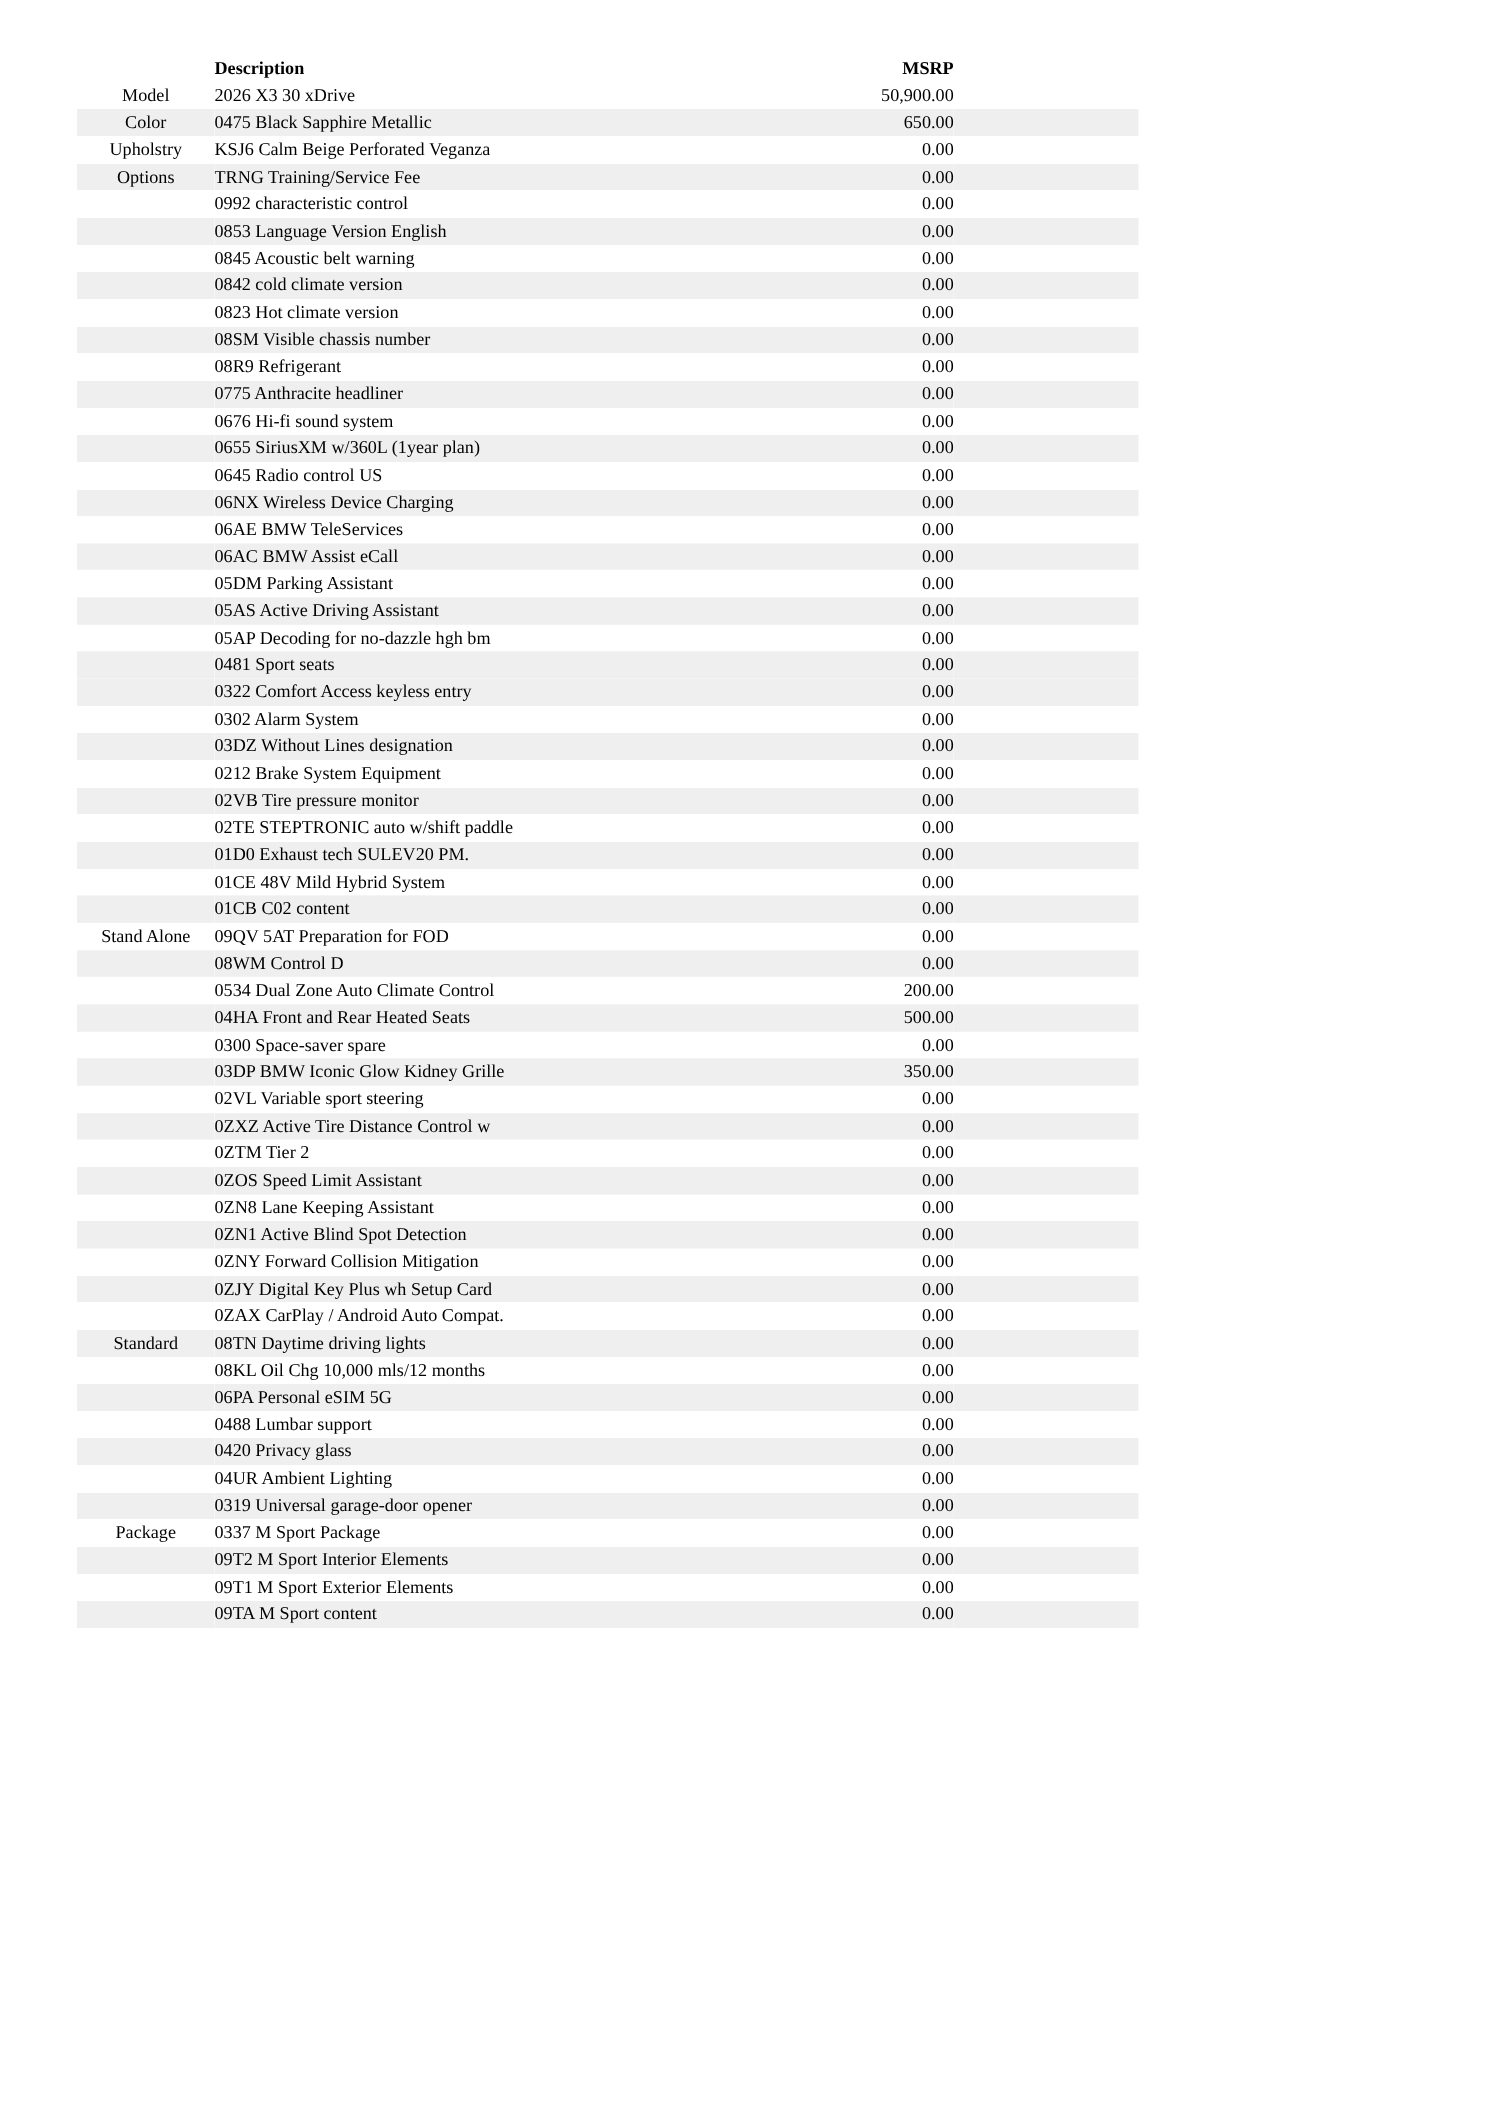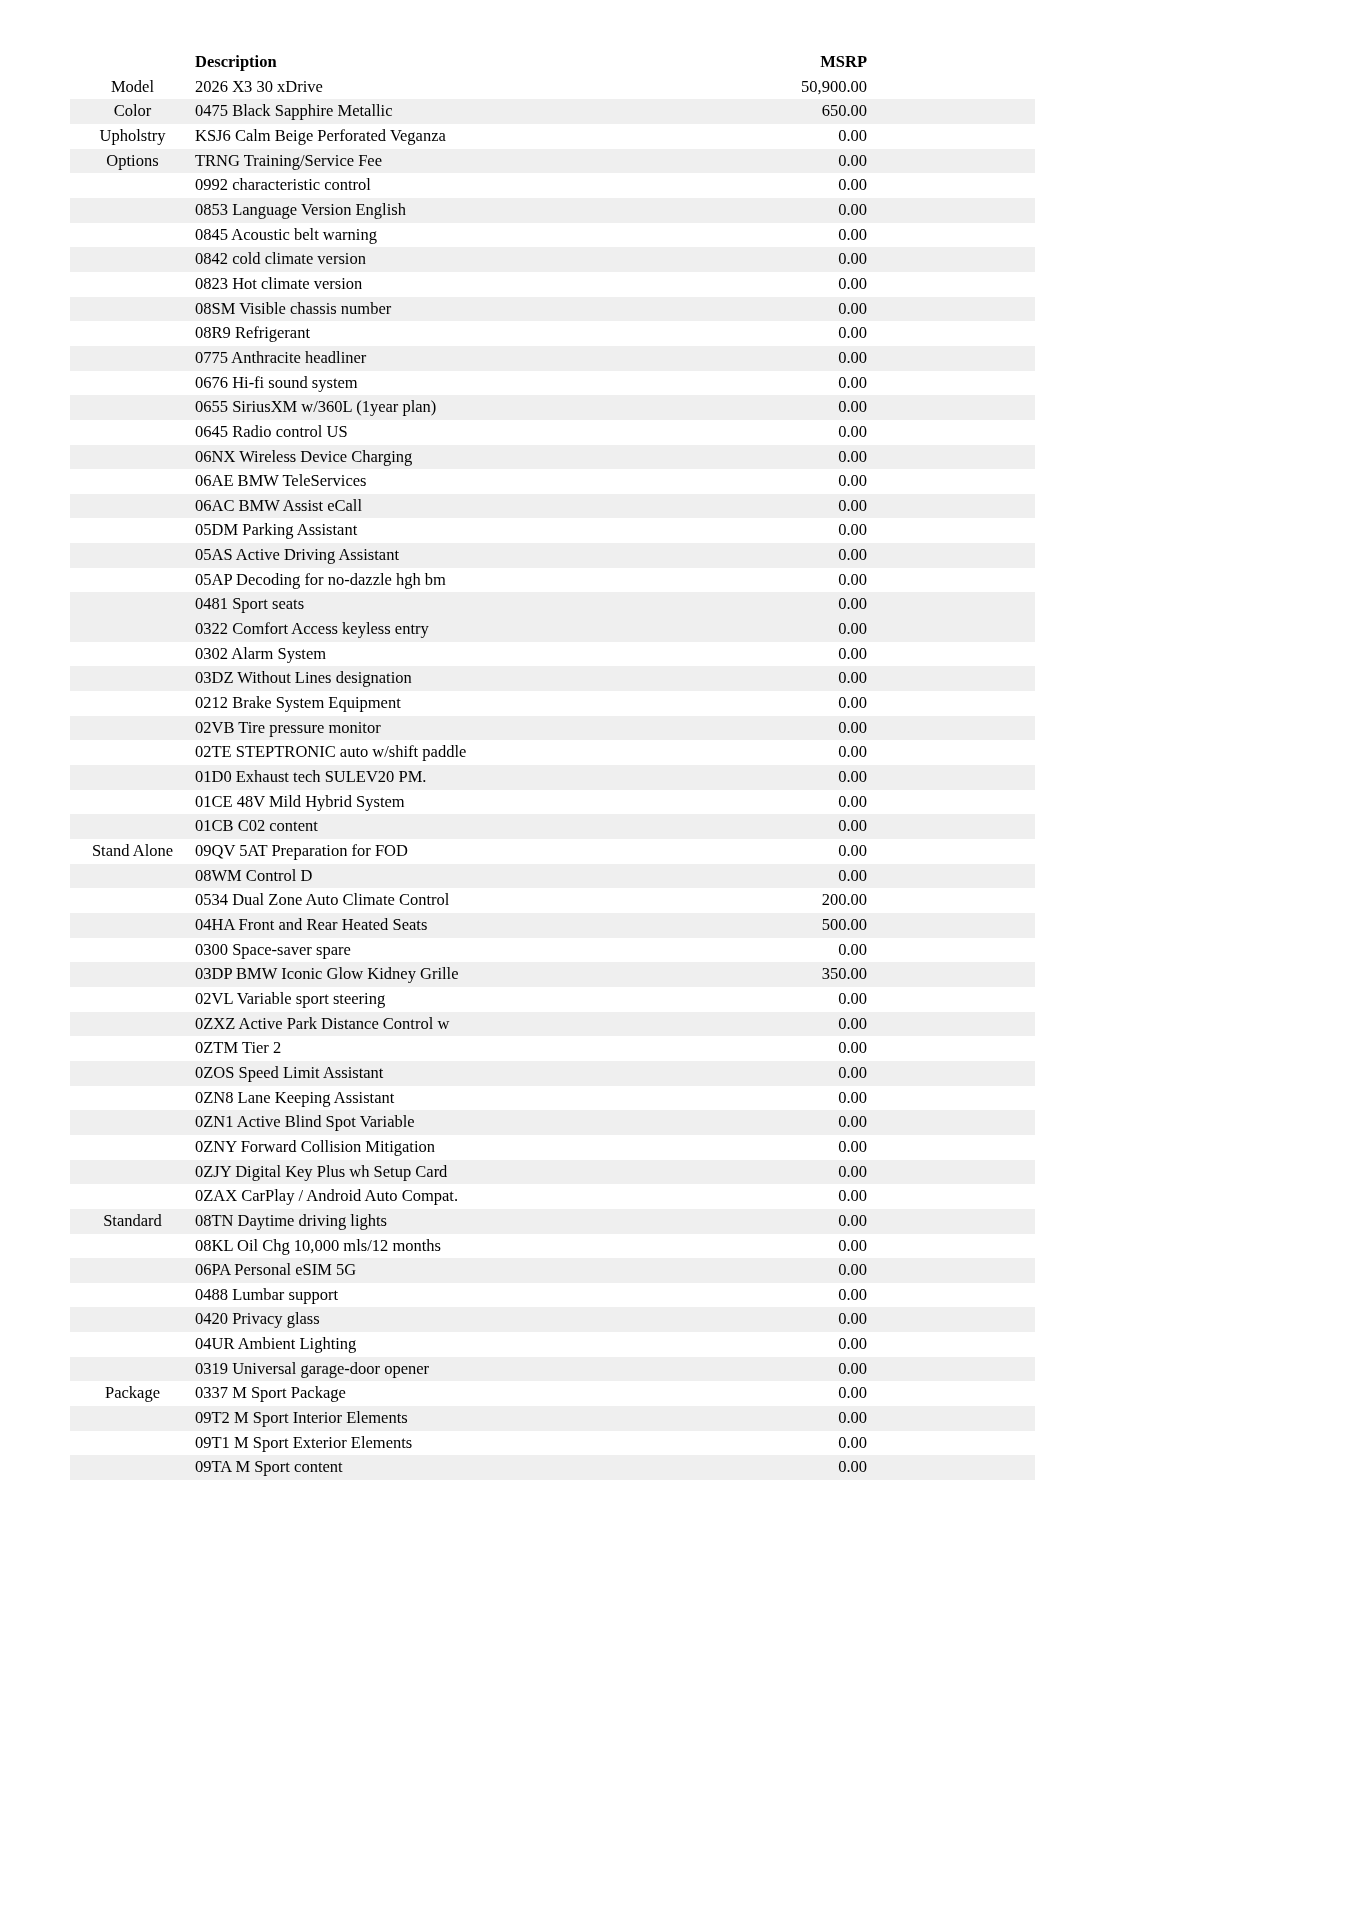--- a/index.html
+++ b/index.html
@@ -274,21 +274,21 @@
     <td class="col-fill"></td>
   </tr>
         <tr class="data-row">
     <td class="col-category"></td>
     <td class="col-desc">02VL Variable sport steering</td>
     <td class="col-msrp">0.00</td>
     <td class="col-fill"></td>
   </tr>
         <tr class="data-row striped">
     <td class="col-category"></td>
-    <td class="col-desc">0ZXZ Active Park Distance Control w</td>
+    <td class="col-desc">0ZXZ Active Tire Distance Control w</td>
     <td class="col-msrp">0.00</td>
     <td class="col-fill"></td>
   </tr>
         <tr class="data-row">
     <td class="col-category"></td>
     <td class="col-desc">0ZTM Tier 2</td>
     <td class="col-msrp">0.00</td>
     <td class="col-fill"></td>
   </tr>
         <tr class="data-row striped">
@@ -298,21 +298,21 @@
     <td class="col-fill"></td>
   </tr>
         <tr class="data-row">
     <td class="col-category"></td>
     <td class="col-desc">0ZN8 Lane Keeping Assistant</td>
     <td class="col-msrp">0.00</td>
     <td class="col-fill"></td>
   </tr>
         <tr class="data-row striped">
     <td class="col-category"></td>
-    <td class="col-desc">0ZN1 Active Blind Spot Variable</td>
+    <td class="col-desc">0ZN1 Active Blind Spot Detection</td>
     <td class="col-msrp">0.00</td>
     <td class="col-fill"></td>
   </tr>
         <tr class="data-row">
     <td class="col-category"></td>
     <td class="col-desc">0ZNY Forward Collision Mitigation</td>
     <td class="col-msrp">0.00</td>
     <td class="col-fill"></td>
   </tr>
         <tr class="data-row striped">

